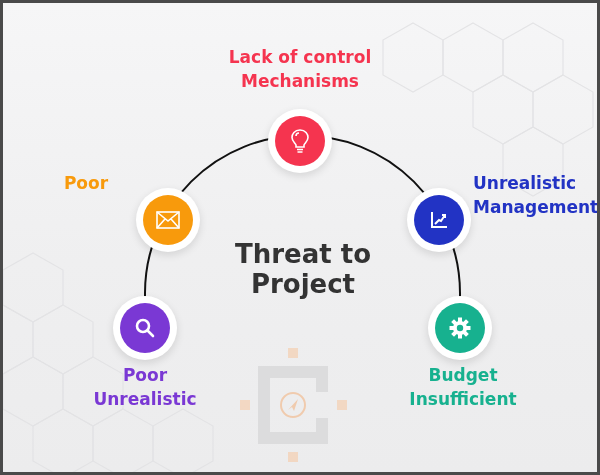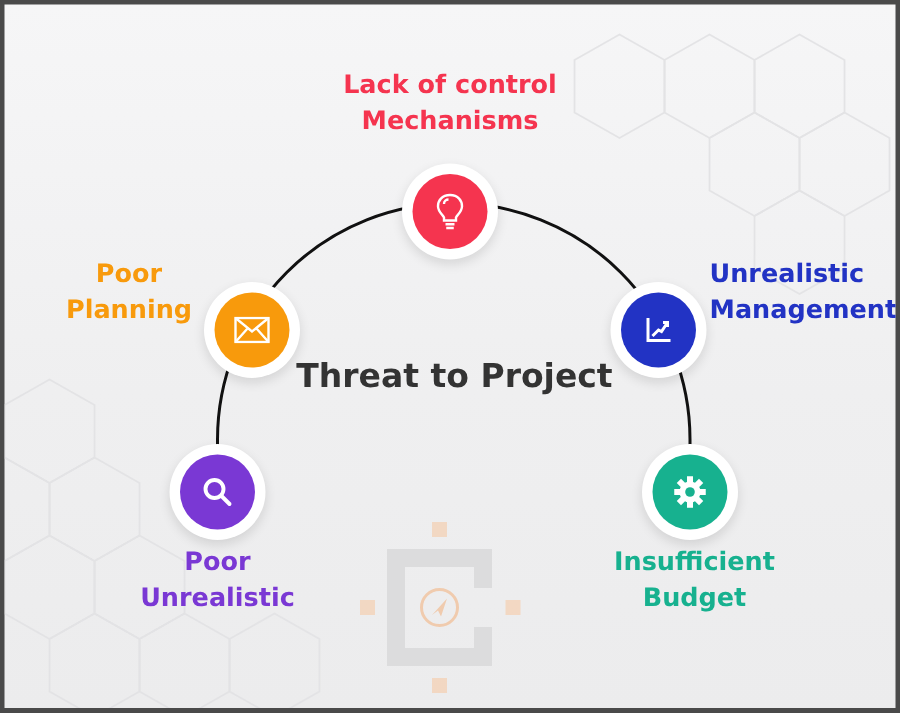--- a/index.html
+++ b/index.html
@@ -21,21 +21,21 @@
       width: 50px; height: 50px; border-radius: 50%;
       display: flex; align-items: center; justify-content: center;
     }
     .label {
       position: absolute; font-weight: bold; font-size: 17px; line-height: 24px;
       text-align: center; white-space: nowrap;
     }
     .label span { display: block; }
     .title {
       position: absolute; left: 190px; top: 236px; width: 220px; text-align: center;
-      font-weight: bold; font-size: 22px; color: #333333;
+      font-weight: bold; font-size: 26px; color: #333333;
     }
     .logo { position: absolute; left: 233px; top: 345px; width: 120px; height: 120px; }
   </style>
 </head>
 <body>
 
 <div class="frame">
 
   <svg class="hex-bg" viewBox="0 0 594 469">
     <g fill="none" stroke="#e2e2e4" stroke-width="1.2" opacity="0.9">
@@ -69,21 +69,20 @@
       <svg width="24" height="26" viewBox="0 0 24 26" fill="none" stroke="#fff" stroke-width="1.6">
         <path d="M12 2 C6.5 2 4 6 4 9.5 C4 13 7 15 8 17 L8 19 L16 19 L16 17 C17 15 20 13 20 9.5 C20 6 17.5 2 12 2 Z"></path>
         <path d="M9 21.5 H15 M9.5 24 H14.5"></path>
         <path d="M8 8 C8 6 9.5 5 11 5"></path>
       </svg>
     </div>
   </div>
 
   <div class="label" style="left:38px; top:168px; width:90px; color:#f89a0c;">
     <span>Poor</span>
-    <span>Planning</span>
   </div>
   <div class="node" style="left:133px; top:185px;">
     <div class="inner" style="background:#f89a0c;">
       <svg width="24" height="18" viewBox="0 0 24 18" fill="none" stroke="#fff" stroke-width="1.6">
         <rect x="1" y="1" width="22" height="16"></rect>
         <path d="M1 1 L12 10 L23 1 M1 17 L9 8 M23 17 L15 8"></path>
       </svg>
     </div>
   </div>
 
@@ -128,22 +127,22 @@
           <rect x="10" y="1.5" width="4" height="5" transform="rotate(45 12 12)"></rect>
           <rect x="10" y="17.5" width="4" height="5" transform="rotate(45 12 12)"></rect>
           <rect x="1.5" y="10" width="5" height="4" transform="rotate(45 12 12)"></rect>
           <rect x="17.5" y="10" width="5" height="4" transform="rotate(45 12 12)"></rect>
         </g>
         <circle cx="12" cy="12" r="3.2" fill="#17b18f"></circle>
       </svg>
     </div>
   </div>
   <div class="label" style="left:395px; top:360px; width:130px; color:#17b18f;">
+    <span>Budget</span>
     <span>Insufficient</span>
-    <span>Budget</span>
   </div>
 
   <svg class="logo" viewBox="0 0 120 120">
     <g opacity="0.55">
       <rect x="52" y="0" width="10" height="10" fill="#f7c7a0"></rect>
       <rect x="52" y="104" width="10" height="10" fill="#f7c7a0"></rect>
       <rect x="4" y="52" width="10" height="10" fill="#f7c7a0"></rect>
       <rect x="101" y="52" width="10" height="10" fill="#f7c7a0"></rect>
       <path d="M22 18 H92 V44 H80 V30 H34 V84 H80 V70 H92 V96 H22 Z" fill="#cfcfd0"></path>
       <circle cx="57" cy="57" r="12" fill="none" stroke="#f3b07a" stroke-width="2"></circle>

